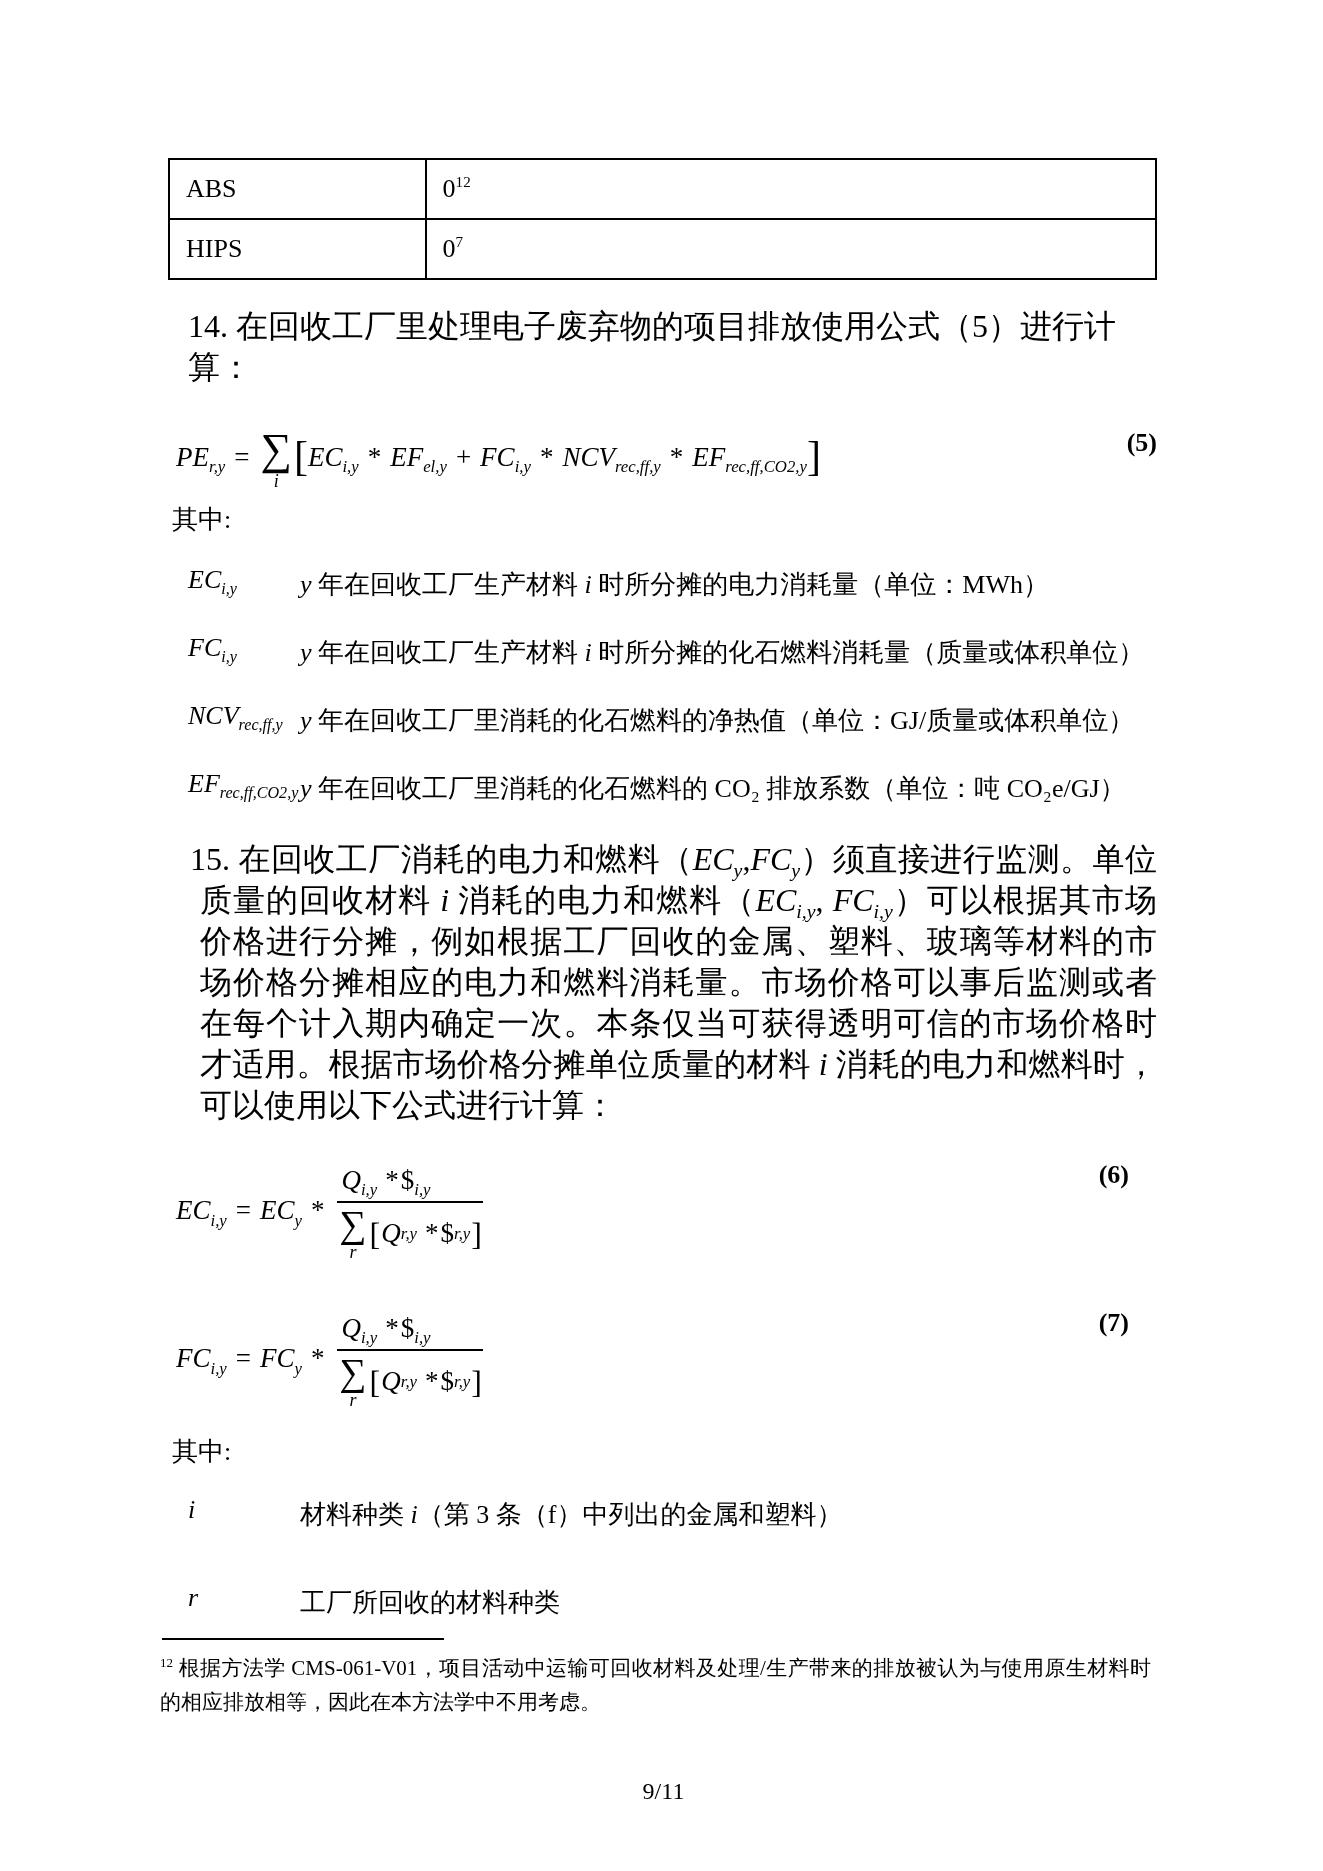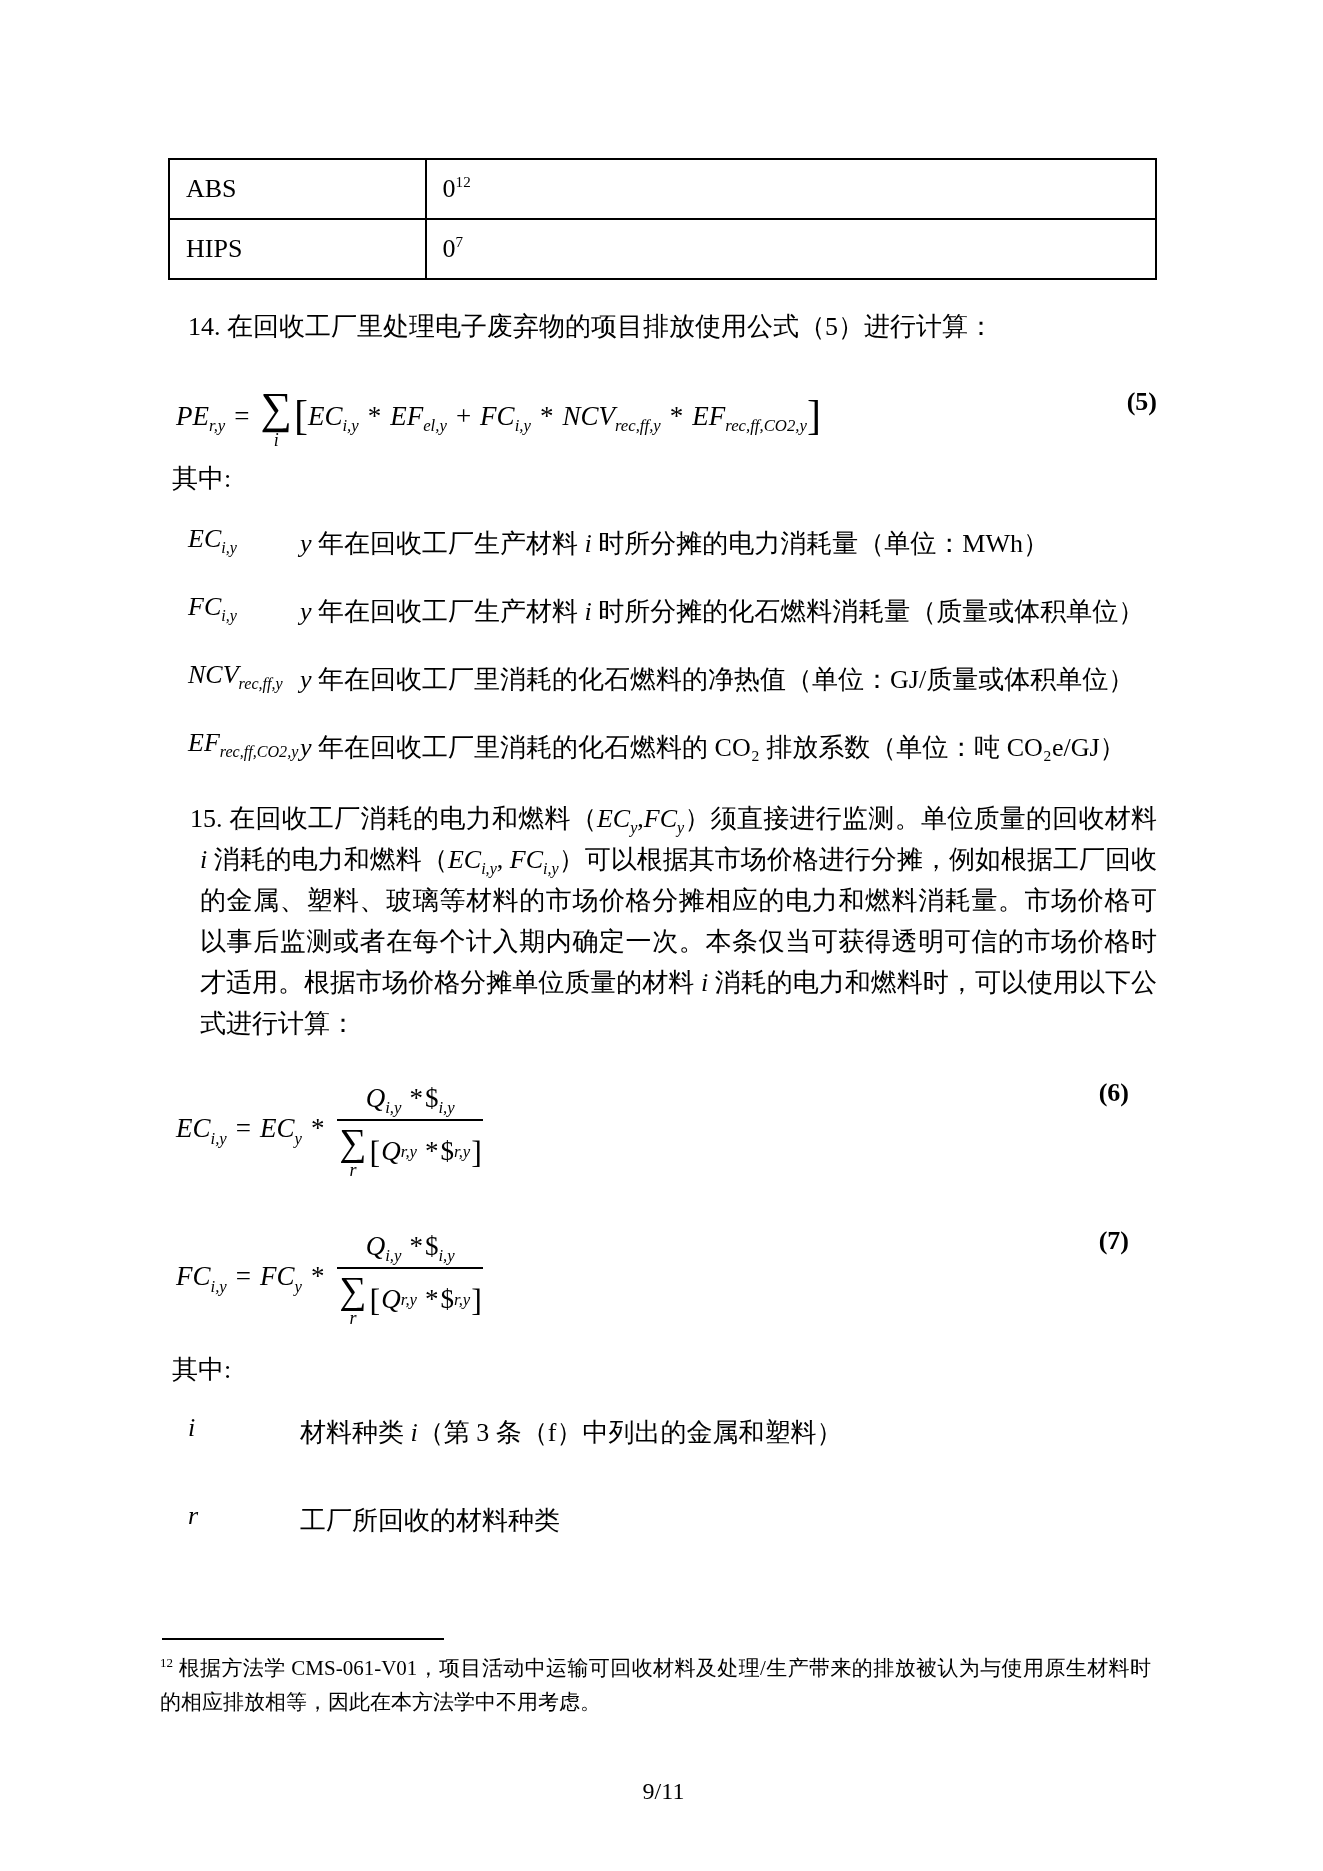--- a/index.html
+++ b/index.html
@@ -30,21 +30,21 @@
     font-size: 26px;
     padding: 12px 10px 12px 16px;
     height: 60px; box-sizing: border-box;
     vertical-align: middle;
   }
   table.mat-table col.c1 { width: 26%; }
   table.mat-table col.c2 { width: 74%; }
   sup { font-size: 0.58em; }
 
   
-  .body-text { font-size: 26px; line-height: 41px; margin: 0; }
+  .body-text { font-size: 32px; line-height: 41px; margin: 0; }
   .p14 { margin: 26px 0 0 20px; }
   .p15 {
     margin: 30px 0 0 0;
     padding-left: 32px;
     text-indent: -10px;
     text-align: justify;
   }
   .mv { font-style: italic; }
   .where { font-size: 26px; margin: 12px 0 0 4px; }
 
@@ -77,21 +77,21 @@
   .eqnum {
     position: absolute;
     font-weight: bold; font-style: normal;
     font-size: 26px;
   }
   .f5 .eqnum { right: 0; top: 24px; }
   .f67 { margin-top: 26px; display: flex; align-items: center; height: 122px; }
   .f67 .eqnum { right: 28px; top: 8px; }
   .frac {
     display: inline-flex; flex-direction: column;
-    align-items: center;
+    align-items: flex-start;
     vertical-align: middle;
     margin: 0 4px;
   }
   .frac .num { padding: 0 4px 5px 4px; }
   .frac .den {
     border-top: 2px solid #000;
     padding-top: 3px;
     display: inline-flex; align-items: center;
   }
 

